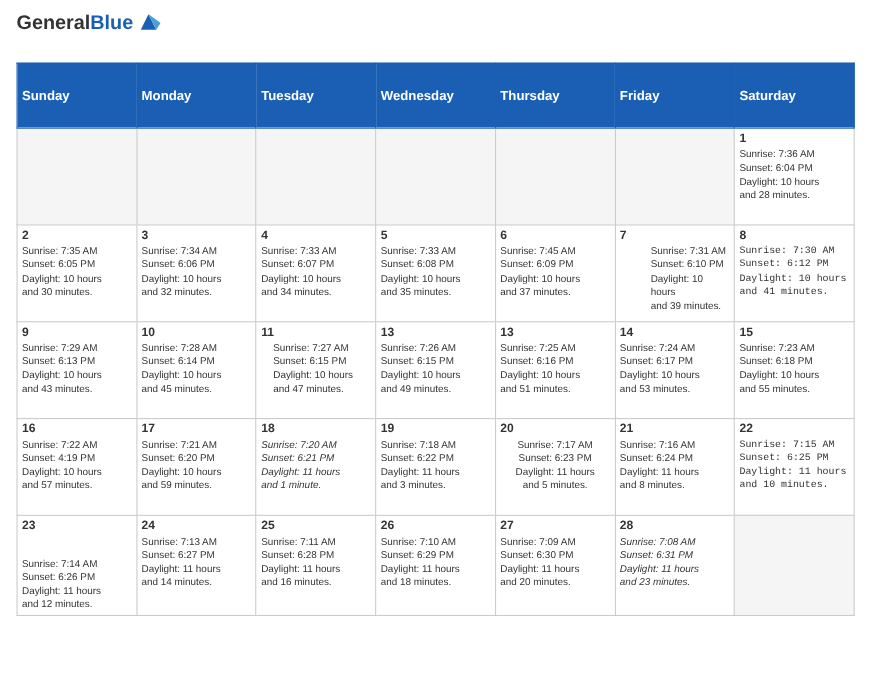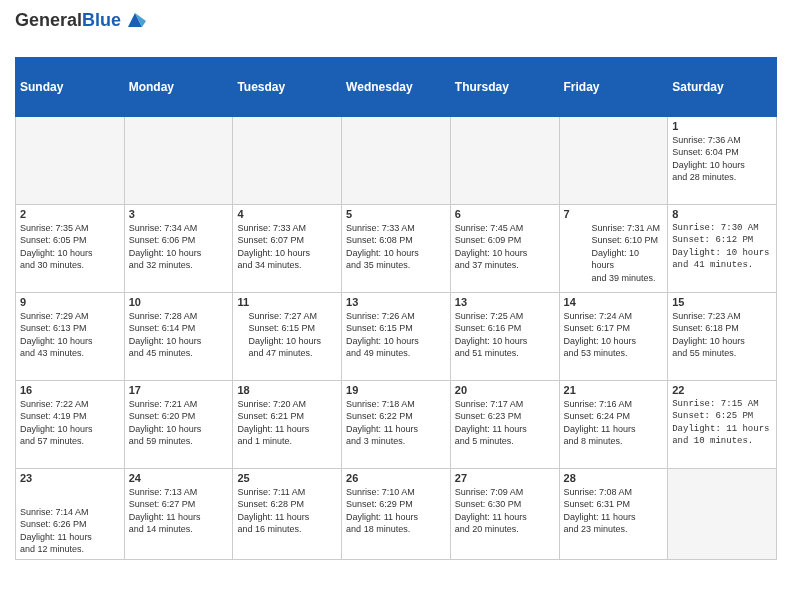--- a/index.html
+++ b/index.html
@@ -249,35 +249,35 @@
           </td>
           <td>
             <span class="day-num">17</span>
             <div class="day-info" style="white-space: pre-line;">Sunrise: 7:21 AM
 Sunset: 6:20 PM
 Daylight: 10 hours
 and 59 minutes.</div>
           </td>
           <td>
             <span class="day-num">18</span>
-            <div class="day-info" style="white-space: pre-line;">Sunrise: 7:20 AM
+            <div class="day-info" style="white-space: pre-line; font-style: italic;">Sunrise: 7:20 AM
 Sunset: 6:21 PM
 Daylight: 11 hours
 and 1 minute.</div>
           </td>
           <td>
             <span class="day-num">19</span>
             <div class="day-info" style="white-space: pre-line;">Sunrise: 7:18 AM
 Sunset: 6:22 PM
 Daylight: 11 hours
 and 3 minutes.</div>
           </td>
           <td>
             <span class="day-num">20</span>
-            <div class="day-info" style="white-space: pre-line;">Sunrise: 7:17 AM
+            <div class="day-info" style="white-space: pre-line; text-align: center;">Sunrise: 7:17 AM
 Sunset: 6:23 PM
 Daylight: 11 hours
 and 5 minutes.</div>
           </td>
           <td>
             <span class="day-num">21</span>
             <div class="day-info" style="white-space: pre-line;">Sunrise: 7:16 AM
 Sunset: 6:24 PM
 Daylight: 11 hours
 and 8 minutes.</div>
@@ -321,21 +321,21 @@
           </td>
           <td>
             <span class="day-num">27</span>
             <div class="day-info" style="white-space: pre-line;">Sunrise: 7:09 AM
 Sunset: 6:30 PM
 Daylight: 11 hours
 and 20 minutes.</div>
           </td>
           <td>
             <span class="day-num">28</span>
-            <div class="day-info" style="white-space: pre-line;">Sunrise: 7:08 AM
+            <div class="day-info" style="white-space: pre-line; font-style: italic;">Sunrise: 7:08 AM
 Sunset: 6:31 PM
 Daylight: 11 hours
 and 23 minutes.</div>
           </td>
           <td class="empty"></td>
         </tr>
       </tbody>
   </table>
 </div>
 

